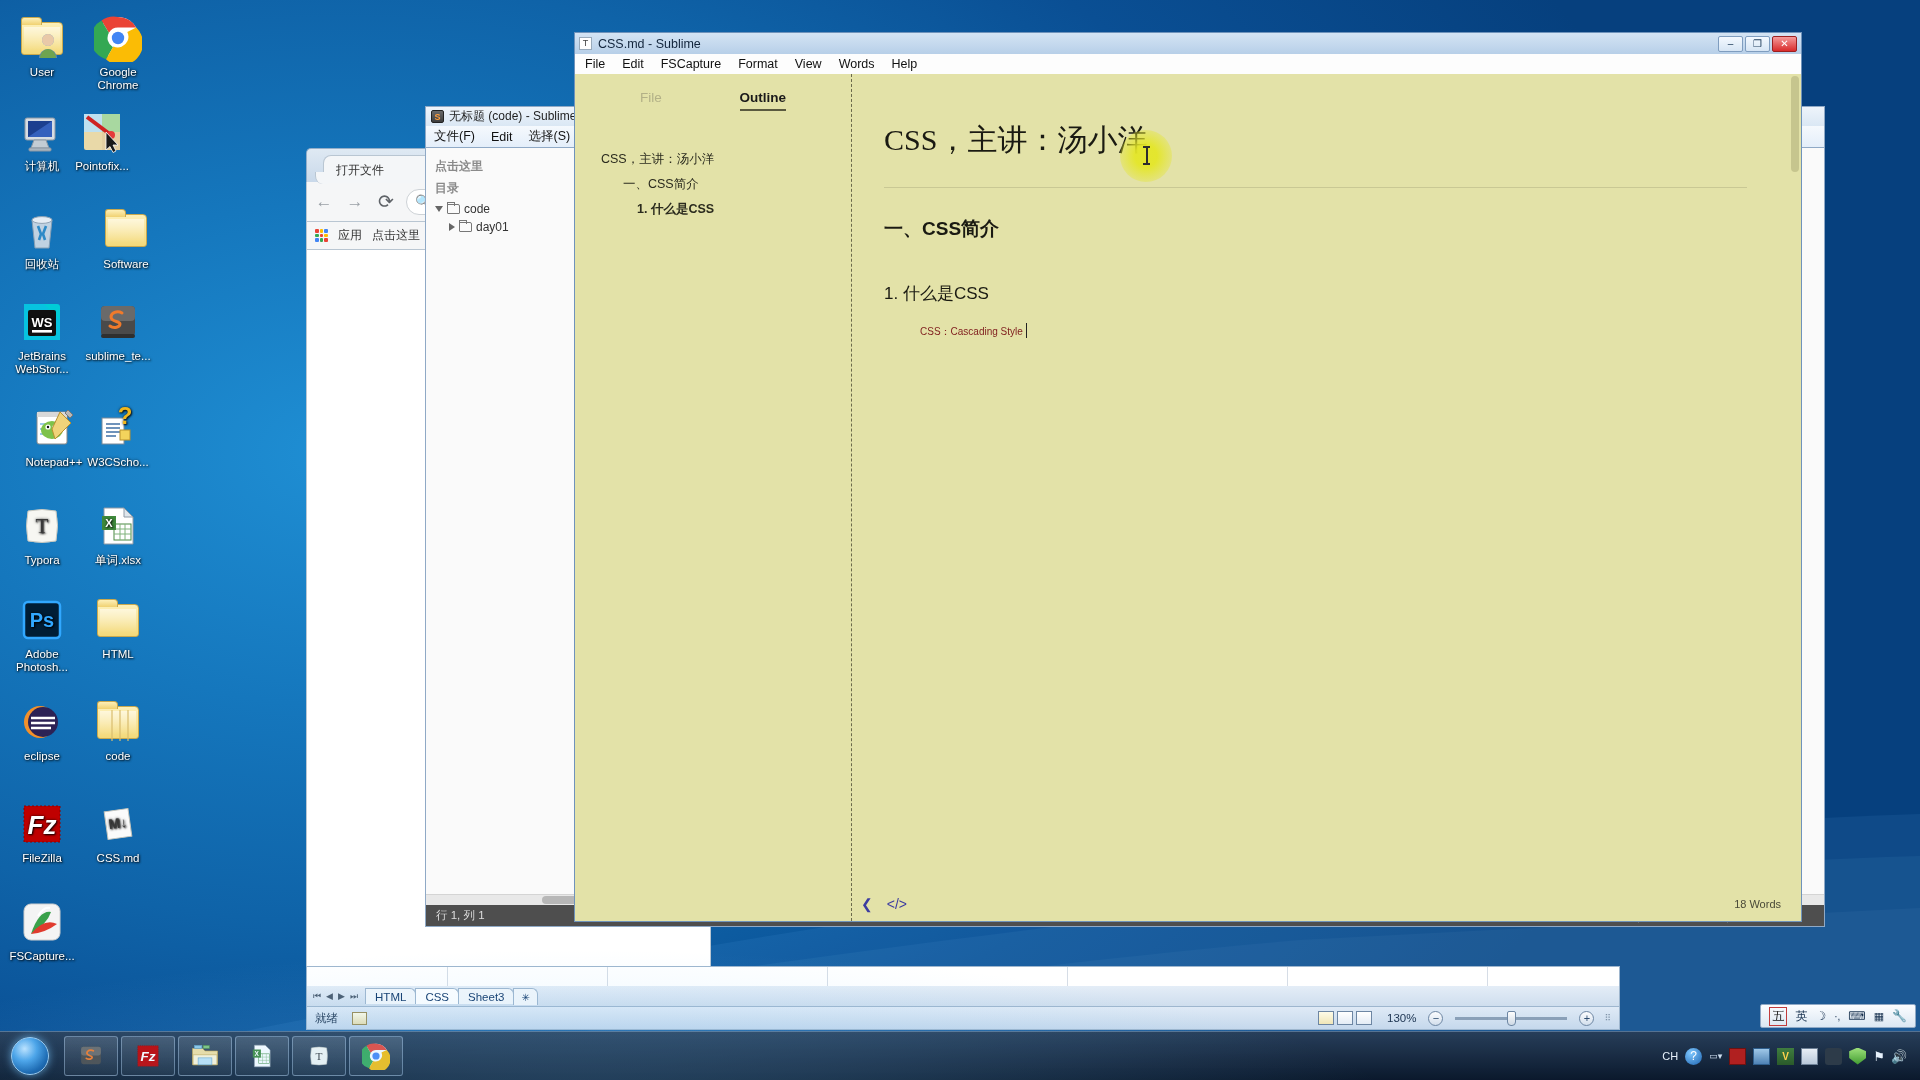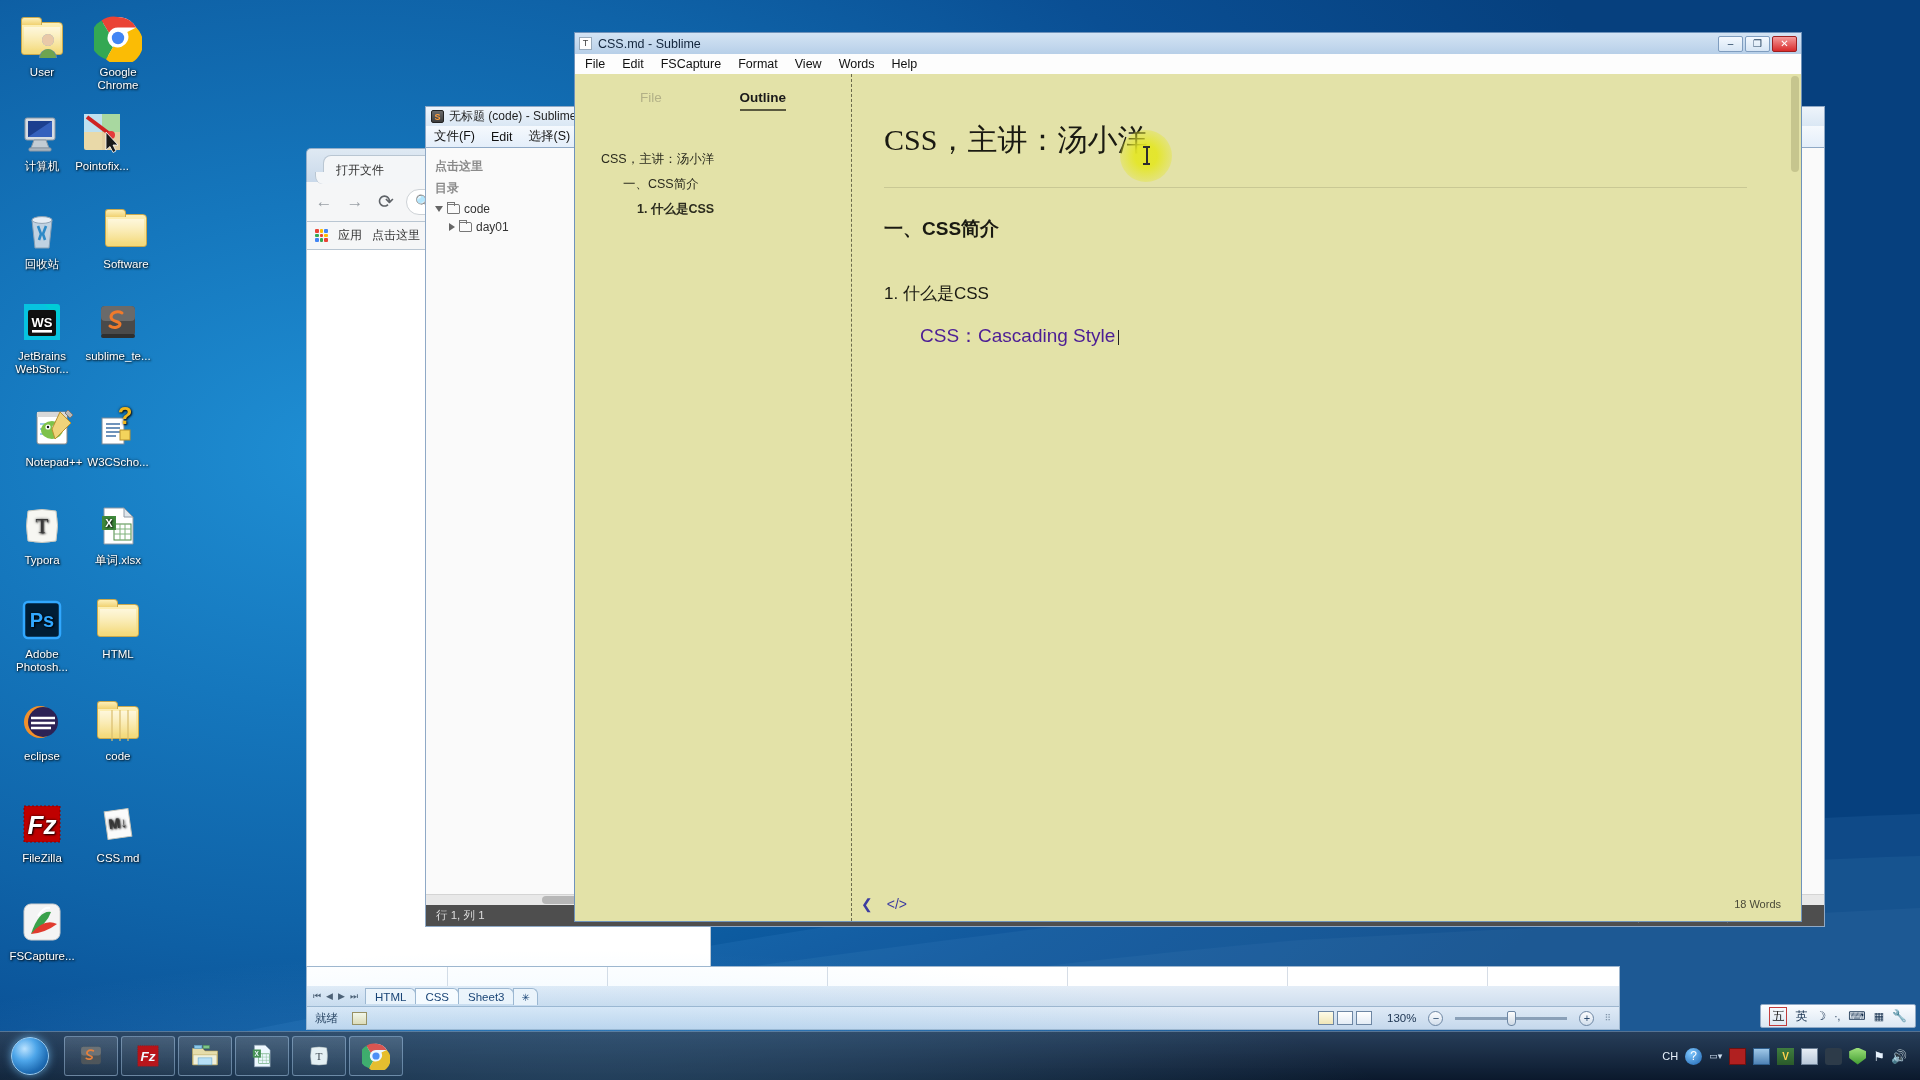--- a/index.html
+++ b/index.html
@@ -230,21 +230,21 @@
   .outline .o2{ padding:4px 0 4px 22px; }
   .outline .o3{ padding:4px 0 4px 36px; font-weight:bold; }
   .tydivider{
     width:0; border-left:1px dashed #6b6a4c; align-self:stretch;
   }
   .tycontent{ flex:1; position:relative; padding:46px 54px 0 32px; }
   .tyh1{ font-size:30px; font-weight:normal; color:#1a1a12; font-family:"Liberation Serif", serif; }
   .tyrule{ height:1px; background:#c9c894; margin:26px 0 28px; }
   .tyh2{ font-size:19px; color:#1a1a12; font-weight:bold; }
   .tyli{ font-size:17px; color:#1a1a12; margin-top:40px; }
-  .typ{ font-size:19px; color:#4c1d95; margin:18px 0 0 36px; }
+  .typ{ font-size:10px; color:#7f1d1d; margin:18px 0 0 36px; }
   .caret{ display:inline-block; width:1px; height:15px; background:#222; vertical-align:-3px; margin-left:3px; }
   .clickdot{
     position:absolute; left:268px; top:56px; width:52px; height:52px;
     border-radius:50%; background:radial-gradient(circle, rgba(228,230,40,.95) 30%, rgba(228,230,40,.35) 70%, rgba(228,230,40,0) 100%);
     pointer-events:none;
   }
   .ibeam{
     position:absolute; left:291px; top:72px; width:7px; height:19px;
     border-top:2px solid #2d2d2d; border-bottom:2px solid #2d2d2d;
   }

